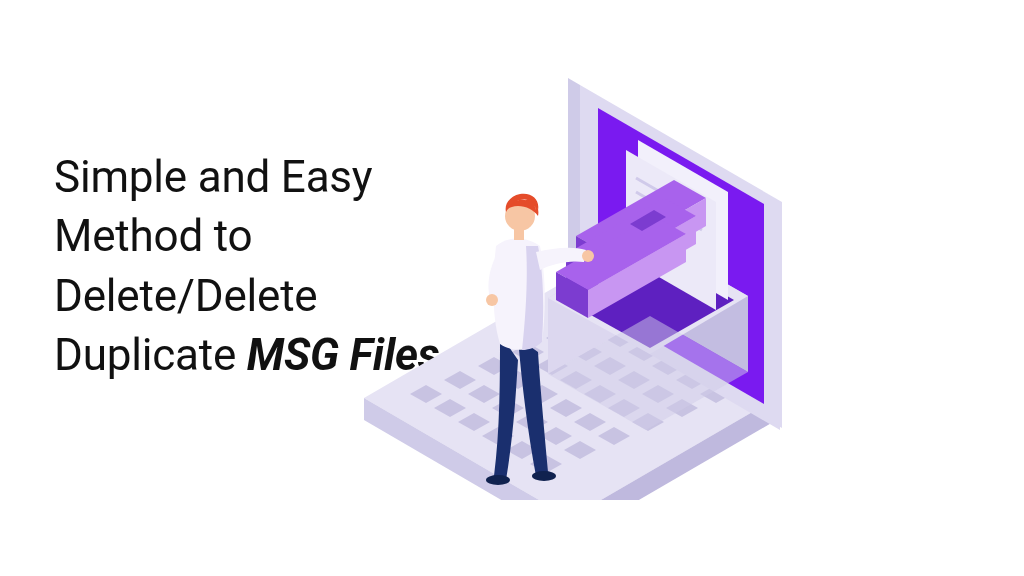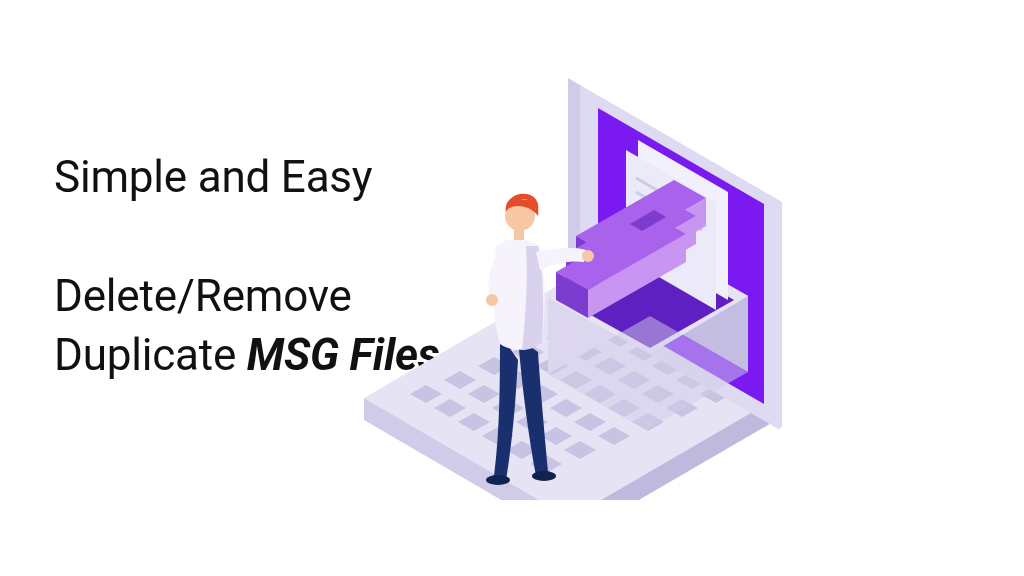--- a/index.html
+++ b/index.html
@@ -26,22 +26,22 @@
   }
   .illus svg { width: 100%; height: 100%; display: block; }
 </style>
 </head>
 <body>
 
 <div class="page">
 
   <div class="headline">
     <span>Simple and Easy</span><br>
-    <br>
-    <span>Delete/Remove</span><br>
+    <span>Method to</span><br>
+    <span>Delete/Delete</span><br>
     <span>Duplicate </span><span class="bold">MSG Files</span>
   </div>
 
   <div class="illus">
     <svg viewBox="0 0 440 440" xmlns="http://www.w3.org/2000/svg">
 
       <g>
 
         <polygon points="14,338 224,216 430,336 220,458" fill="#E6E3F4"></polygon>
 

